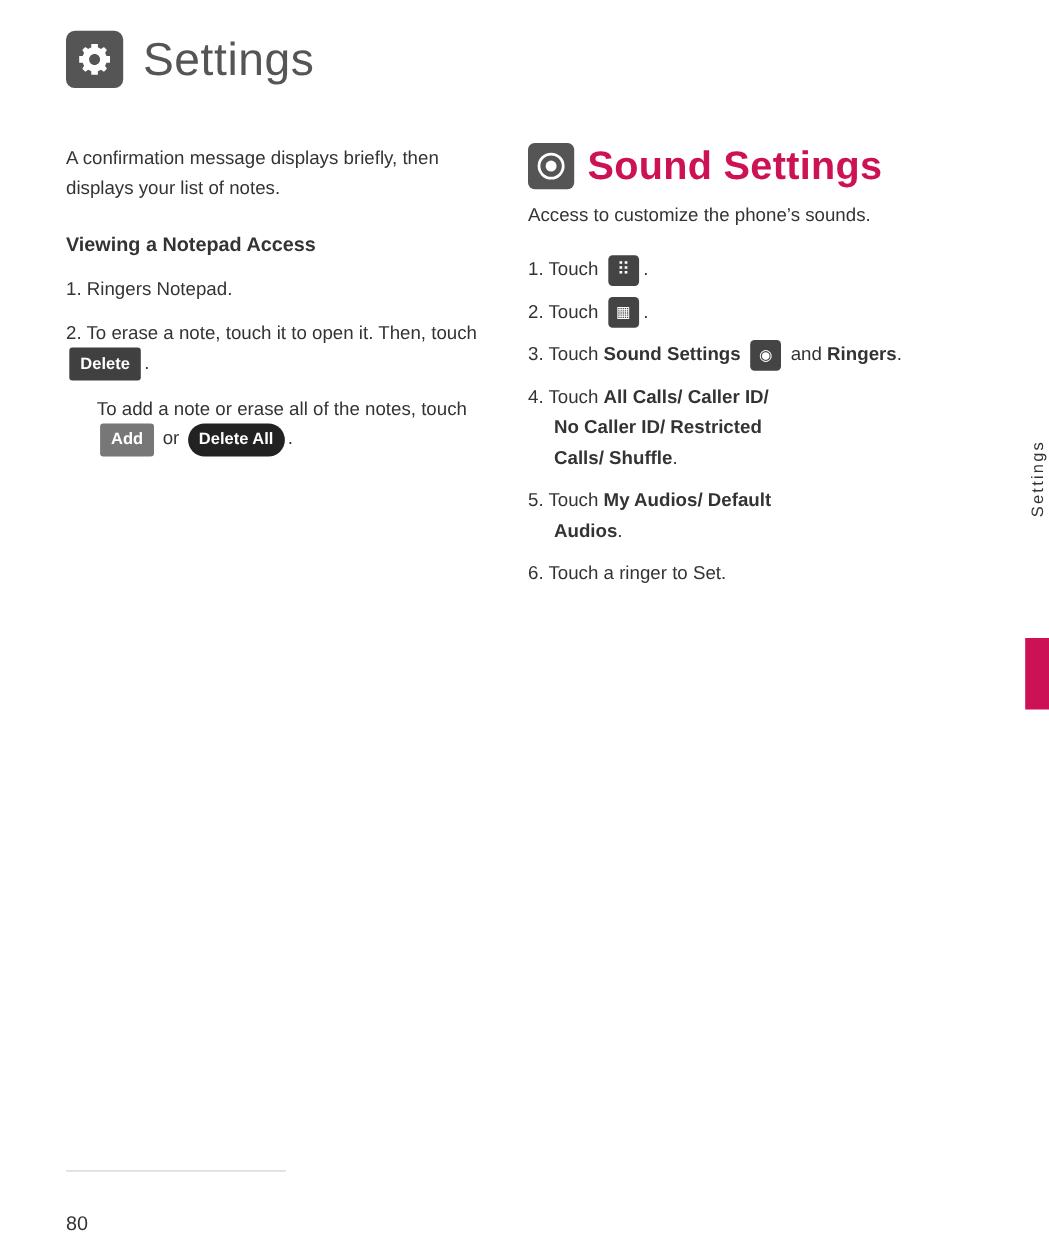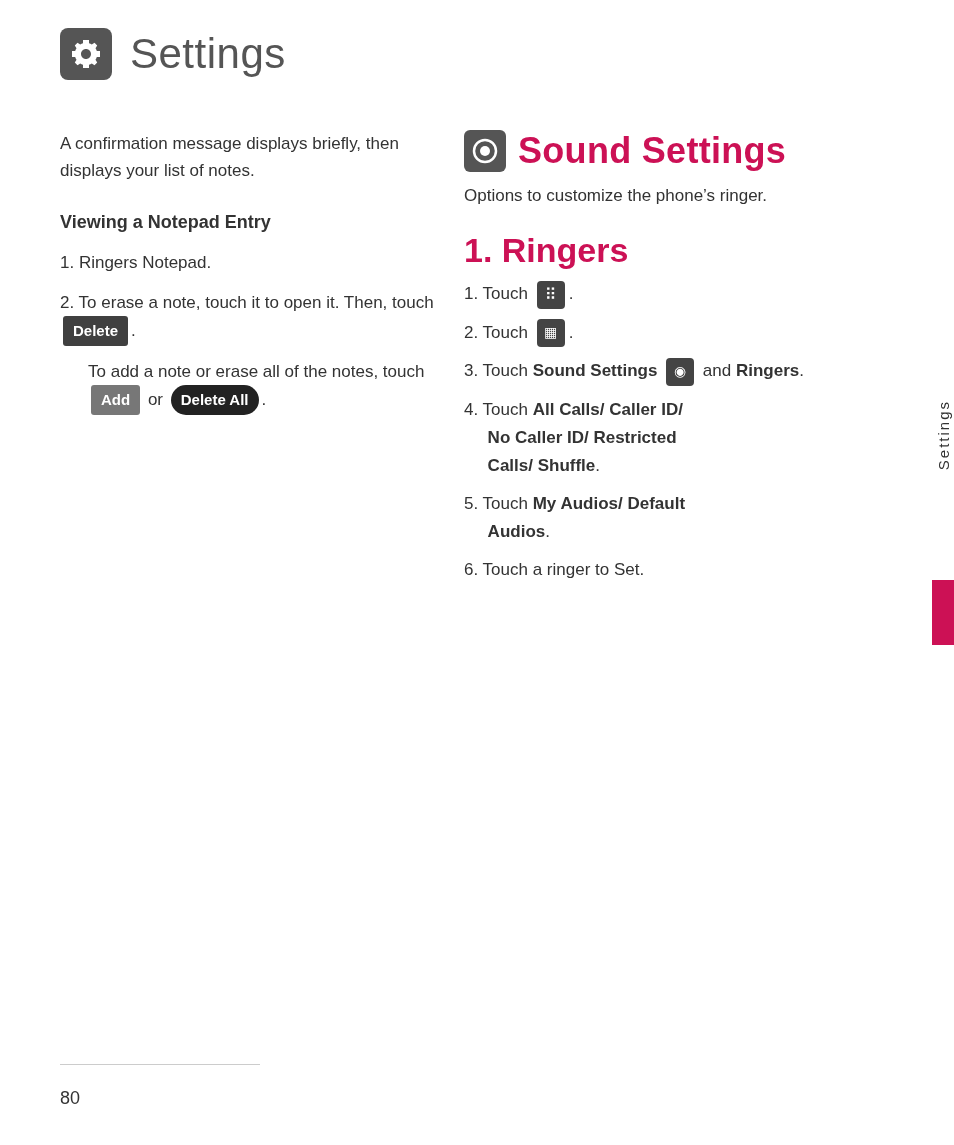--- a/index.html
+++ b/index.html
@@ -41,21 +41,21 @@
       font-size: 42px;
       font-weight: 300;
       color: #555;
       letter-spacing: 0.5px;
     }
 
     
     .content {
       display: flex;
       padding: 20px 60px 20px 60px;
-      gap: 24px;
+      gap: 40px;
     }
 
     
     .left-col {
       width: 380px;
       flex-shrink: 0;
       padding-top: 10px;
     }
 
     .left-col p {
@@ -234,21 +234,21 @@
       bottom: 80px;
       left: 60px;
       width: 200px;
       height: 1px;
       background: #ccc;
     }
 
     
     .page-number {
       position: absolute;
-      bottom: 36px;
+      bottom: 22px;
       left: 60px;
       font-size: 18px;
       color: #333;
       font-weight: 400;
     }
 
     .sidebar-accent {
       position: absolute;
       right: 0;
       top: 580px;
@@ -278,21 +278,21 @@
     </svg>
   </div>
   <span class="header-title">Settings</span>
 </div>
 
 <div class="content">
 
   <div class="left-col">
     <p>A confirmation message displays briefly, then displays your list of notes.</p>
 
-    <div class="section-heading">Viewing a Notepad Entry</div>
+    <div class="section-heading">Viewing a Notepad Access</div>
 
     <div class="numbered-item">
       <span>1. </span>
       <span>Ringers Notepad.</span>
     </div>
 
     <div class="numbered-item">
       <span>2. </span>
       <span>To erase a note, touch it to open it. Then, touch <span class="btn-delete">Delete</span>.</span>
     </div>
@@ -307,23 +307,22 @@
     <div class="sound-settings-header">
       <div class="sound-icon">
         <svg width="28" height="28" viewBox="0 0 28 28" fill="white">
           <circle cx="14" cy="14" r="11" fill="none" stroke="white" stroke-width="2.5"></circle>
           <circle cx="14" cy="14" r="5" fill="white"></circle>
         </svg>
       </div>
       <span class="sound-title">Sound Settings</span>
     </div>
 
-    <p class="sound-subtitle">Options to customize the phone’s ringer.</p>
-
-    <div class="ringers-heading">1. Ringers</div>
+    <p class="sound-subtitle">Access to customize the phone’s sounds.</p>
+
 
 
     <div class="right-item">
       <span>1. Touch
         <span class="inline-icon inline-icon-dots"></span>.
       </span>
     </div>
 
     <div class="right-item">
       <span>2. Touch

